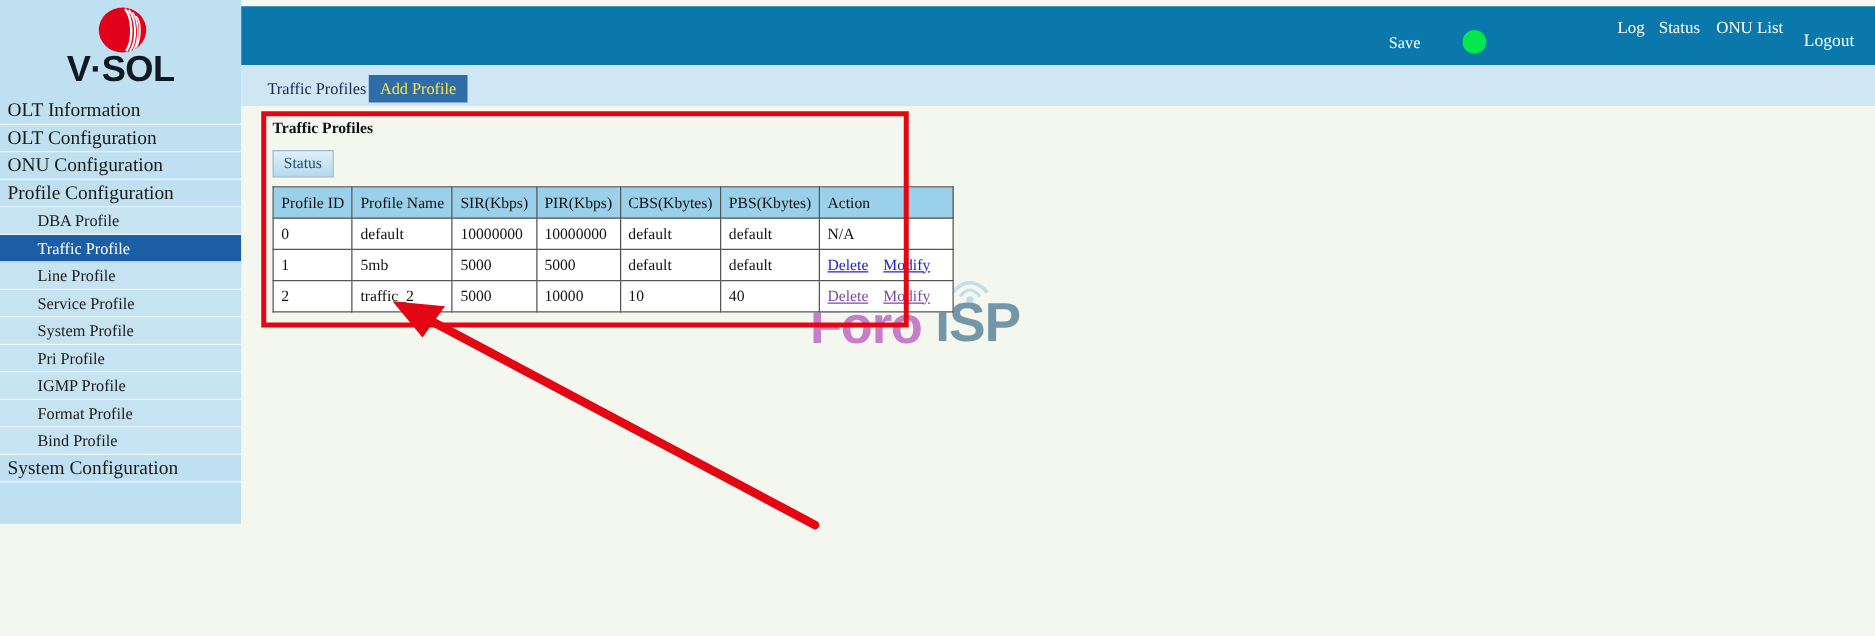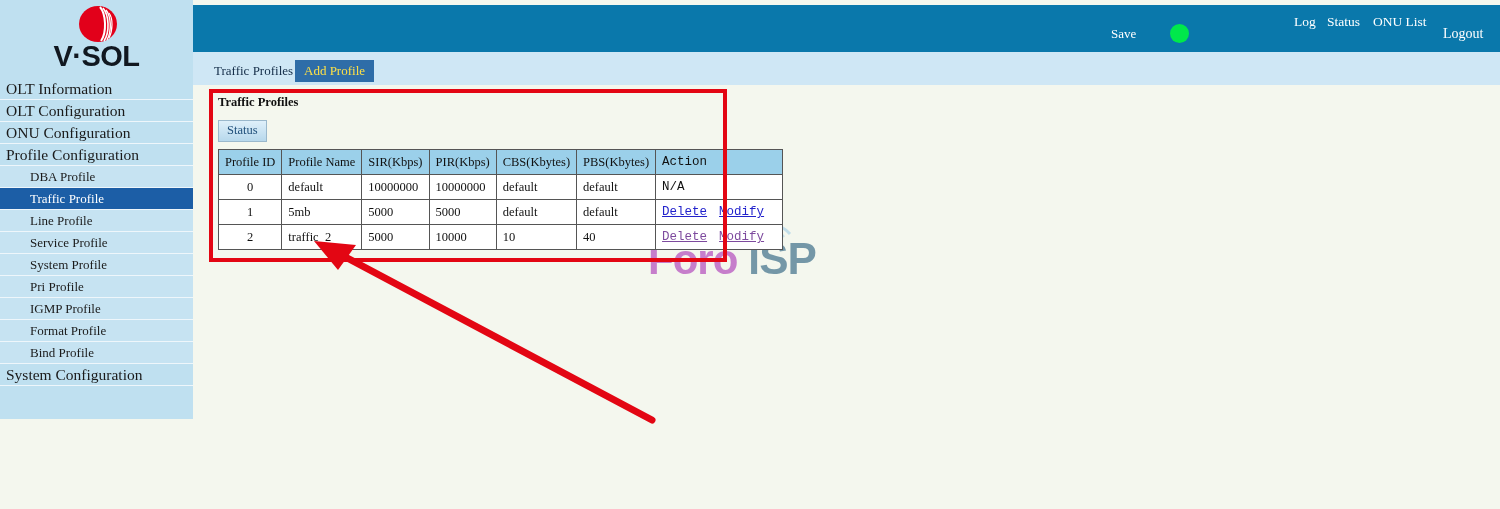--- a/index.html
+++ b/index.html
@@ -200,27 +200,27 @@
     padding: 2px 6px;
     height: 20px;
     text-align: left;
     font-weight: normal;
     color: #111111;
     white-space: nowrap;
   }
   thead th {
     background: #9bd0ea;
   }
-  .col-id     { width: 54px; text-align: center; }
+  .col-id     { width: 54px; }
   .col-name   { width: 72px; }
   .col-sir    { width: 62px; }
   .col-pir    { width: 62px; }
   .col-cbs    { width: 72px; }
   .col-pbs    { width: 72px; }
-  .col-action { width: 88px; font-family: Liberation Mono, monospace; }
+  .col-action { width: 88px; }
   a.act {
     text-decoration: underline;
     margin-right: 12px;
   }
   a.act.unvisited { color: #2222cc; }
   a.act.visited   { color: #7d4a9e; }
 
   
   #annot-box {
     position: absolute;

